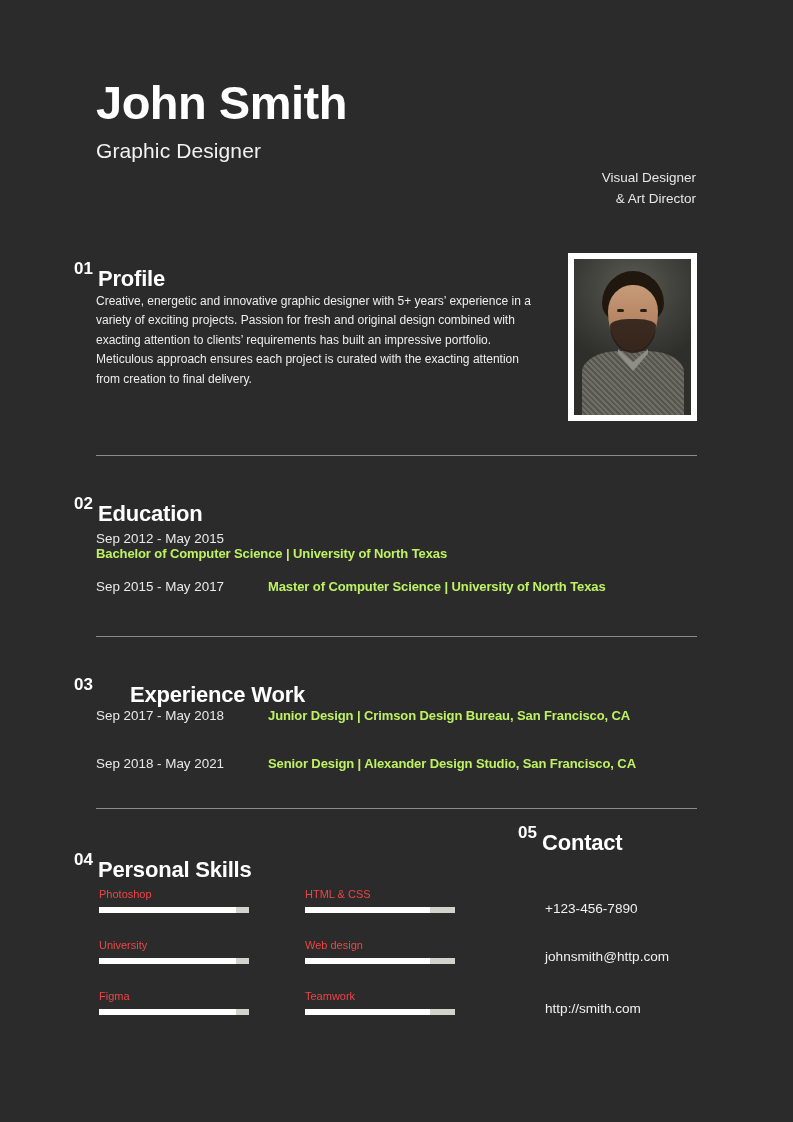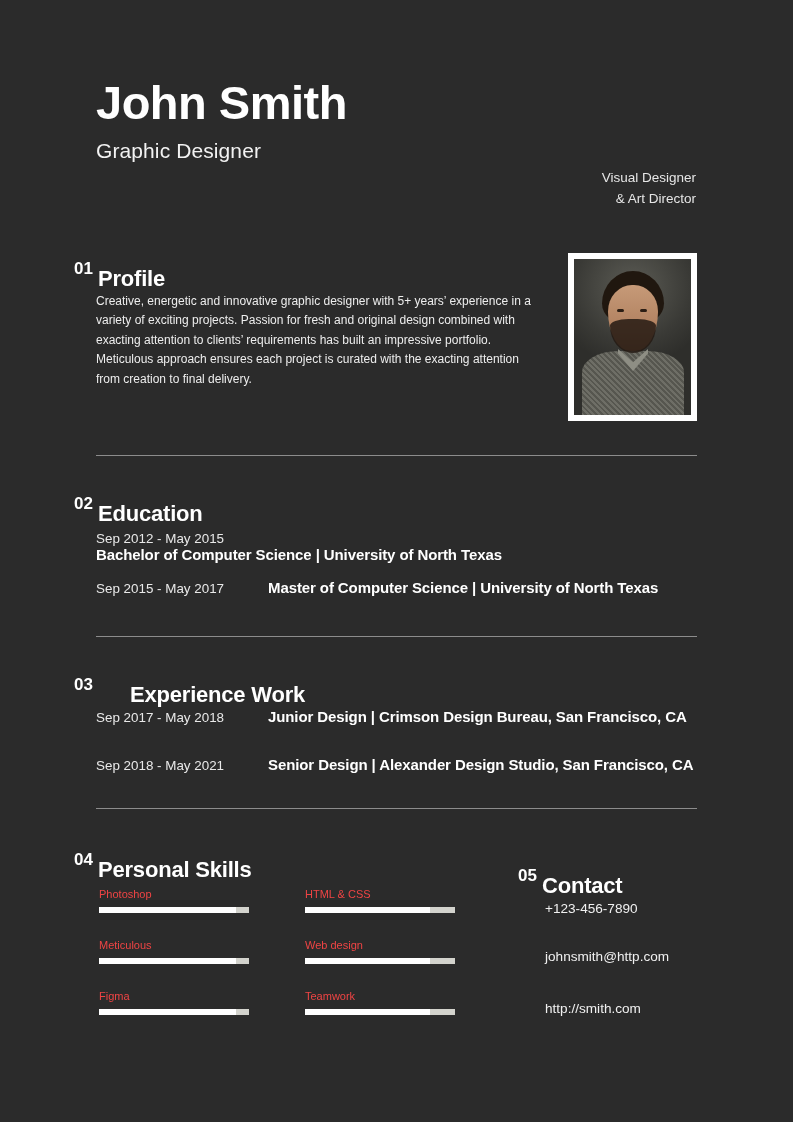--- a/index.html
+++ b/index.html
@@ -179,33 +179,33 @@
     position: absolute;
     display: flex;
     align-items: baseline;
   }
   .entry .dates {
     font-size: 13.4px;
     color: #e9e9e9;
     width: 172px;
   }
   .entry .desc {
-    font-size: 15px;
+    font-size: 13px;
     font-weight: bold;
-    color: #ffffff;
+    color: #bef264;
     letter-spacing: -0.1px;
   }
   #edu-row-0 { left: 96px; top: 531px; flex-direction: column; }
   #edu-row-1 { left: 96px; top: 579px; }
   #exp-row-0 { left: 96px; top: 708px; }
   #exp-row-1 { left: 96px; top: 756px; }
 
   
   #skills-head { left: 74px; top: 838px; }
-  #contact-head { left: 518px; top: 854px; }
+  #contact-head { left: 518px; top: 811px; }
 
   .skill {
     position: absolute;
     width: 150px;
   }
   .skill .s-label {
     font-size: 11px;
     color: #ef4444;
     margin-bottom: 7px;
   }
@@ -305,21 +305,21 @@
     <span class="sec-title">Personal Skills</span>
   </div>
 
   <div class="skill col-a row-1">
     <div class="s-label">Photoshop</div>
     <div class="bar-track">
       <div class="bar-fill" style="width: 91%;"></div>
     </div>
   </div>
   <div class="skill col-a row-2">
-    <div class="s-label">Meticulous</div>
+    <div class="s-label">University</div>
     <div class="bar-track">
       <div class="bar-fill" style="width: 91%;"></div>
     </div>
   </div>
   <div class="skill col-a row-3">
     <div class="s-label">Figma</div>
     <div class="bar-track">
       <div class="bar-fill" style="width: 91%;"></div>
     </div>
   </div>

